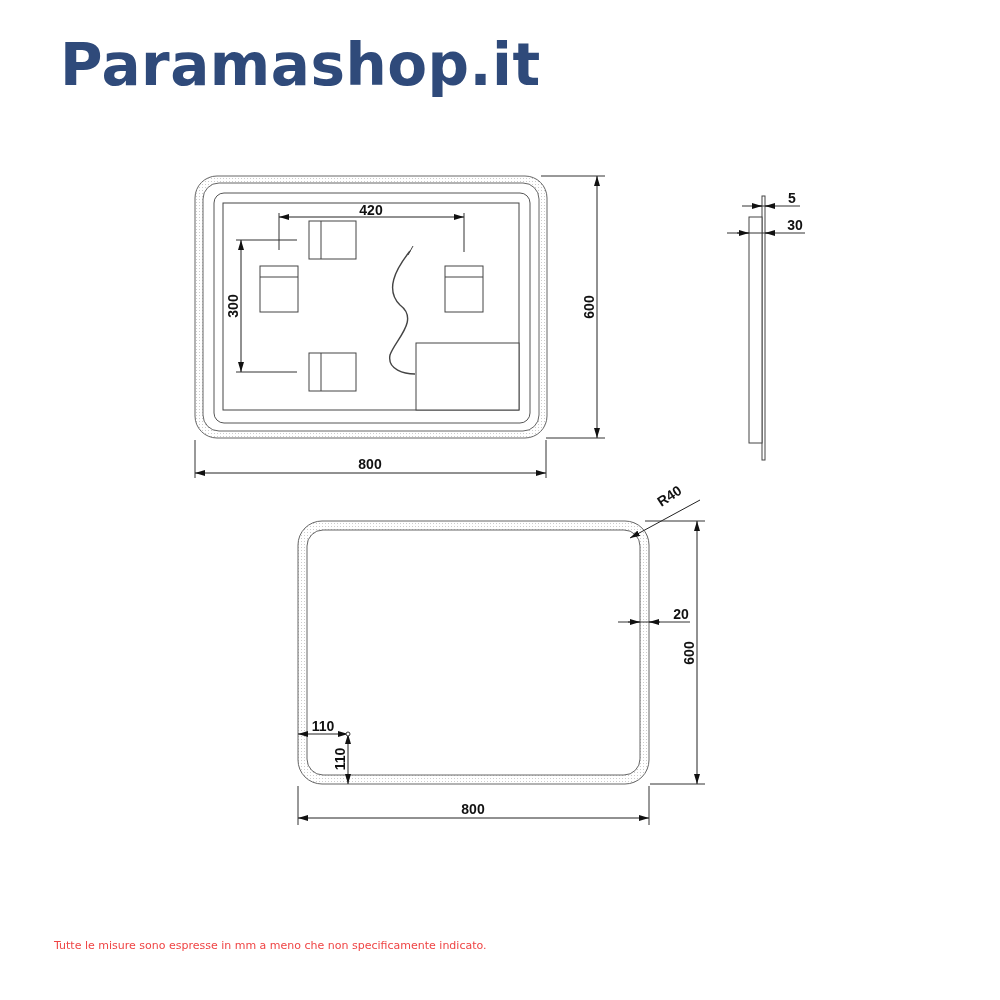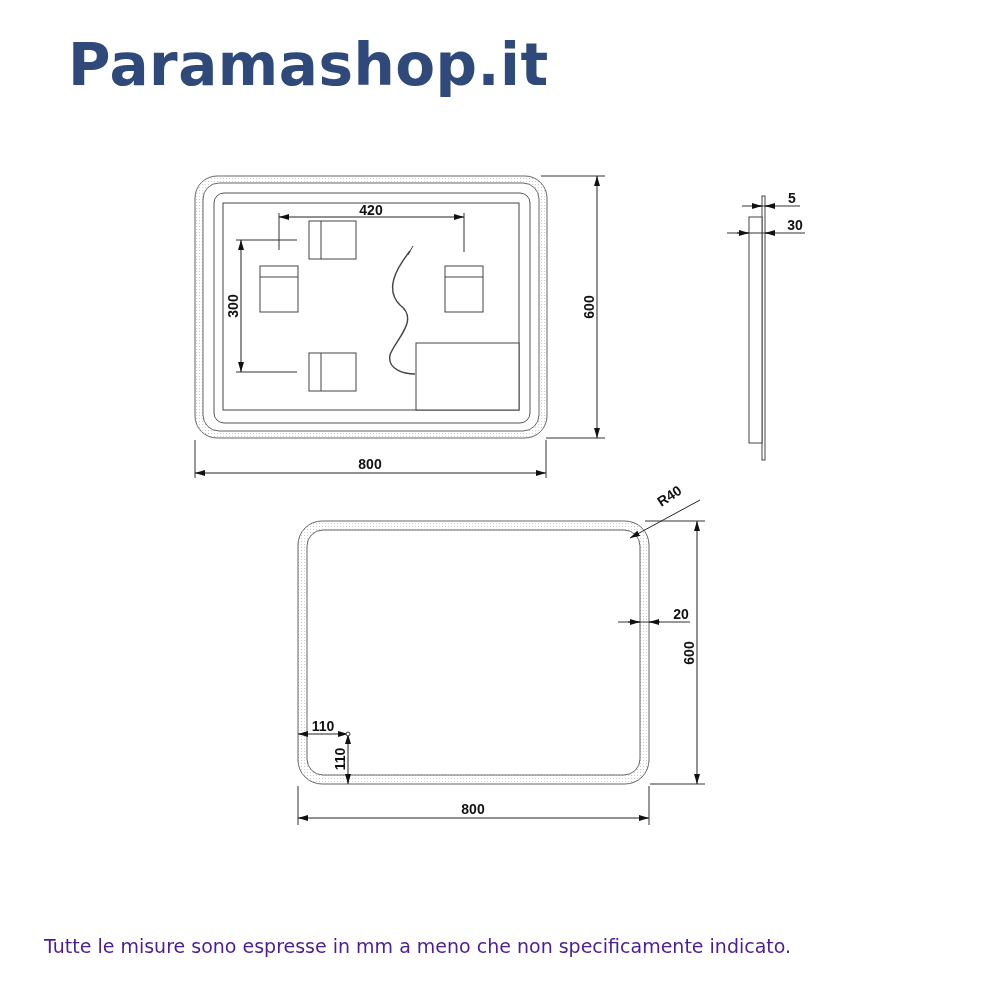--- a/index.html
+++ b/index.html
@@ -1,20 +1,20 @@
 <!DOCTYPE html>
 <html><head>
 <meta charset="utf-8">
 <style>
   html, body { margin:0; padding:0; background:#ffffff; }
   body { width:1000px; height:1000px; position:relative; overflow:hidden; font-family:"Liberation Sans", sans-serif; }
-  .brand { position:absolute; left:68px; top:36px; font-family:"DejaVu Sans", sans-serif; font-weight:bold; font-size:58px; color:#2f4a7a; letter-spacing:0.5px; line-height:1; }
+  .brand { position:absolute; left:60px; top:36px; font-family:"DejaVu Sans", sans-serif; font-weight:bold; font-size:58px; color:#2f4a7a; letter-spacing:0.5px; line-height:1; }
   svg.drawing { position:absolute; left:0; top:0; width:1000px; height:1000px; }
   .dimtext { font-family:"Liberation Sans", sans-serif; font-weight:bold; font-size:14px; fill:#111; }
-  .notes { position:absolute; left:44px; top:934px; font-family:"DejaVu Sans", sans-serif; font-size:19px; color:#4c1d95; line-height:24px; }
+  .notes { position:absolute; left:54px; top:934px; font-family:"DejaVu Sans", sans-serif; font-size:11px; color:#ef4444; line-height:24px; }
   .notes div { white-space:nowrap; }
 </style>
 </head>
 <body>
 
 <div class="brand">Paramashop.it</div>
 
 <svg class="drawing" viewBox="0 0 1000 1000">
   <defs>
     <pattern id="dots" width="3" height="3" patternUnits="userSpaceOnUse">

